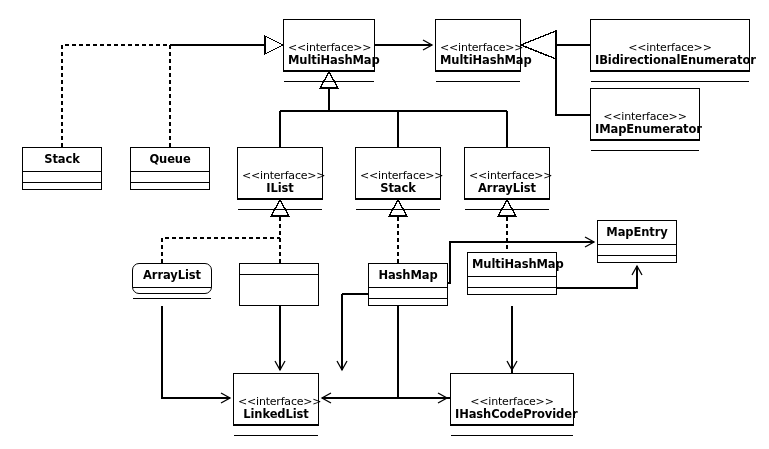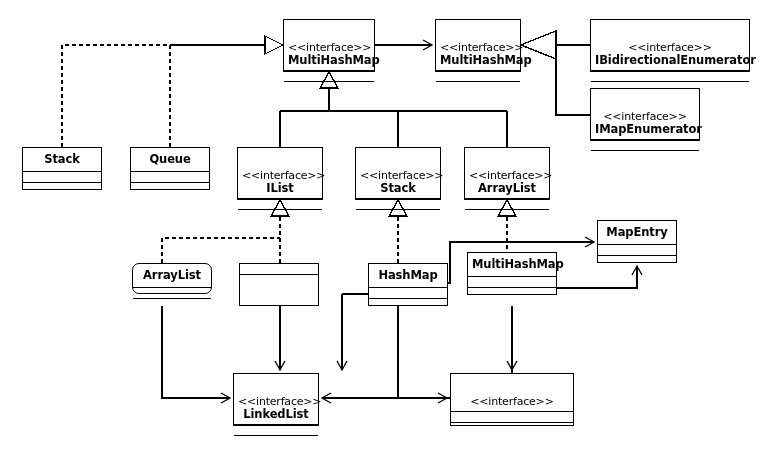--- a/index.html
+++ b/index.html
@@ -287,18 +287,19 @@
       <span class="uml-stereotype">&lt;&lt;interface&gt;&gt;</span>
       <span class="uml-name">LinkedList</span>
     </div>
     <div class="uml-compartment"></div>
     <div class="uml-compartment last"></div>
   </div>
 
   <div class="uml-box" style="left:450px; top:373px; width:124px; height:53px;">
     <div class="uml-header">
       <span class="uml-stereotype">&lt;&lt;interface&gt;&gt;</span>
+      <span class="uml-name">IHashCodeProvider</span>
     </div>
     <div class="uml-compartment"></div>
     <div class="uml-compartment last"></div>
   </div>
 
 </div>
 
 </body></html>

